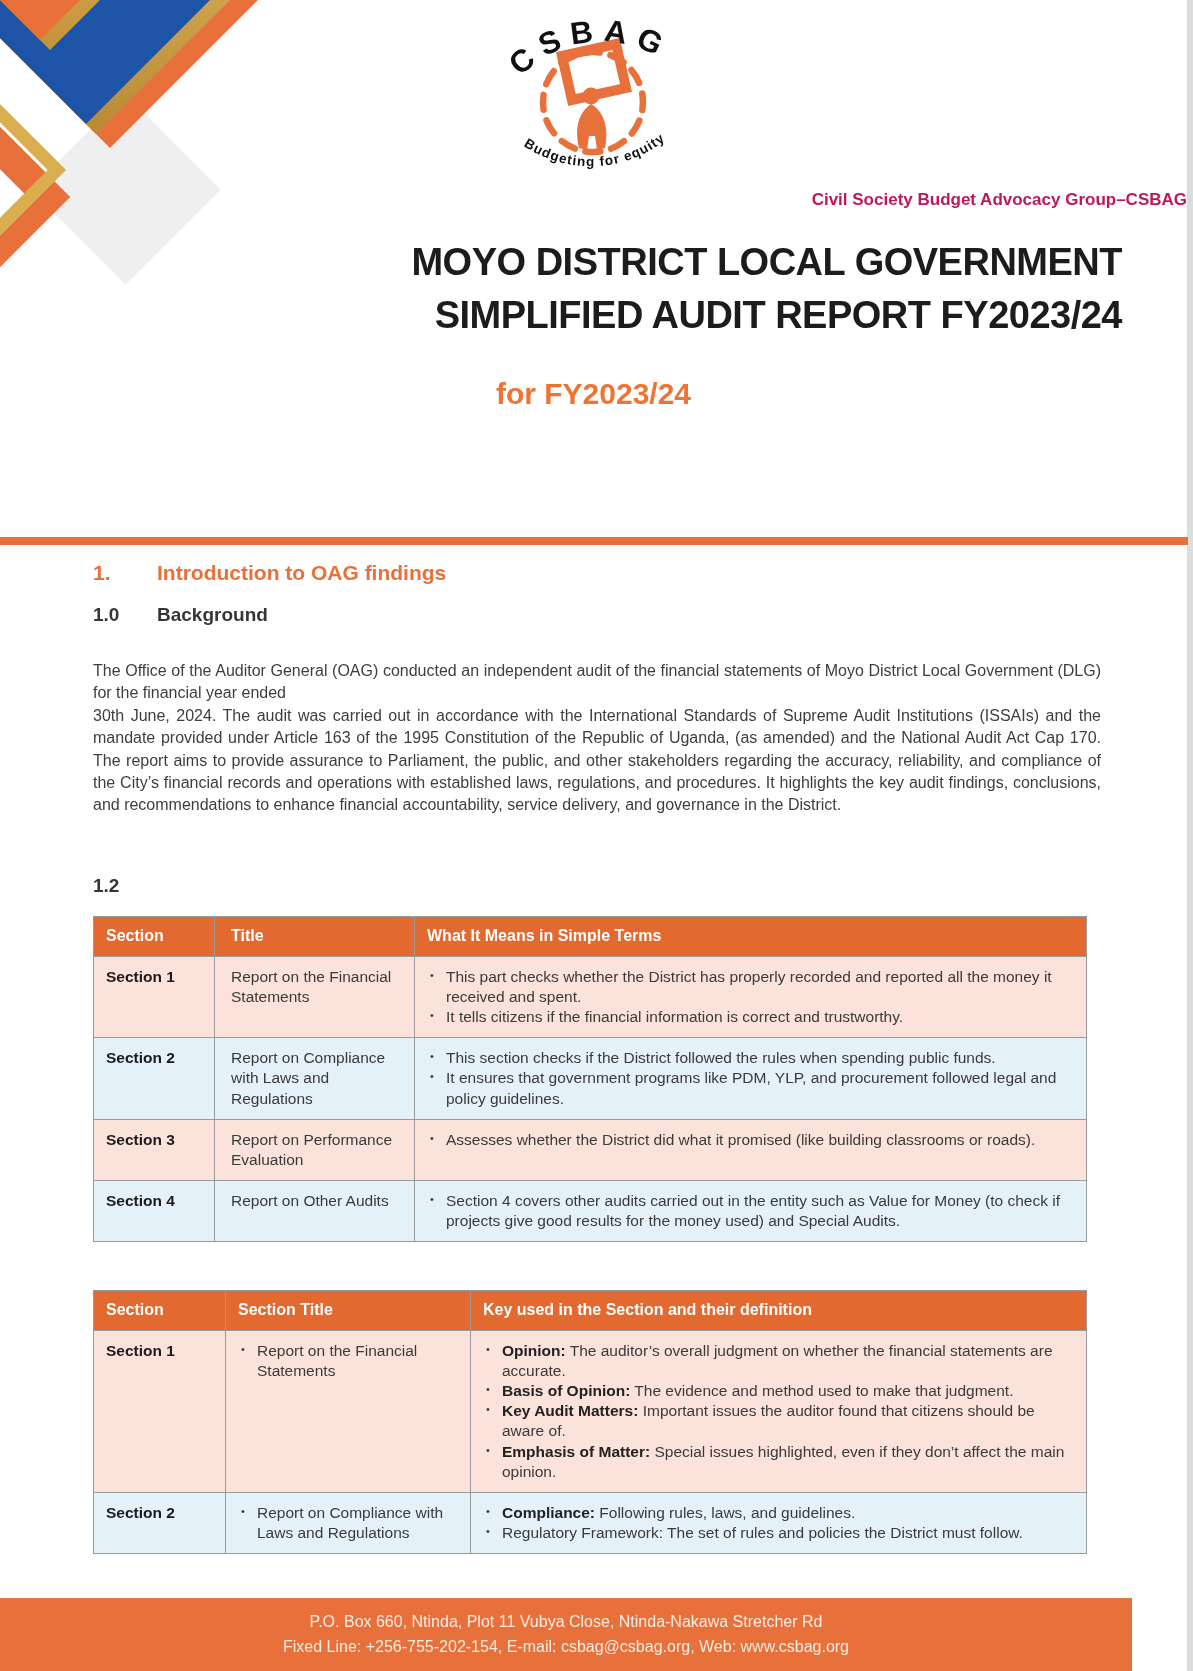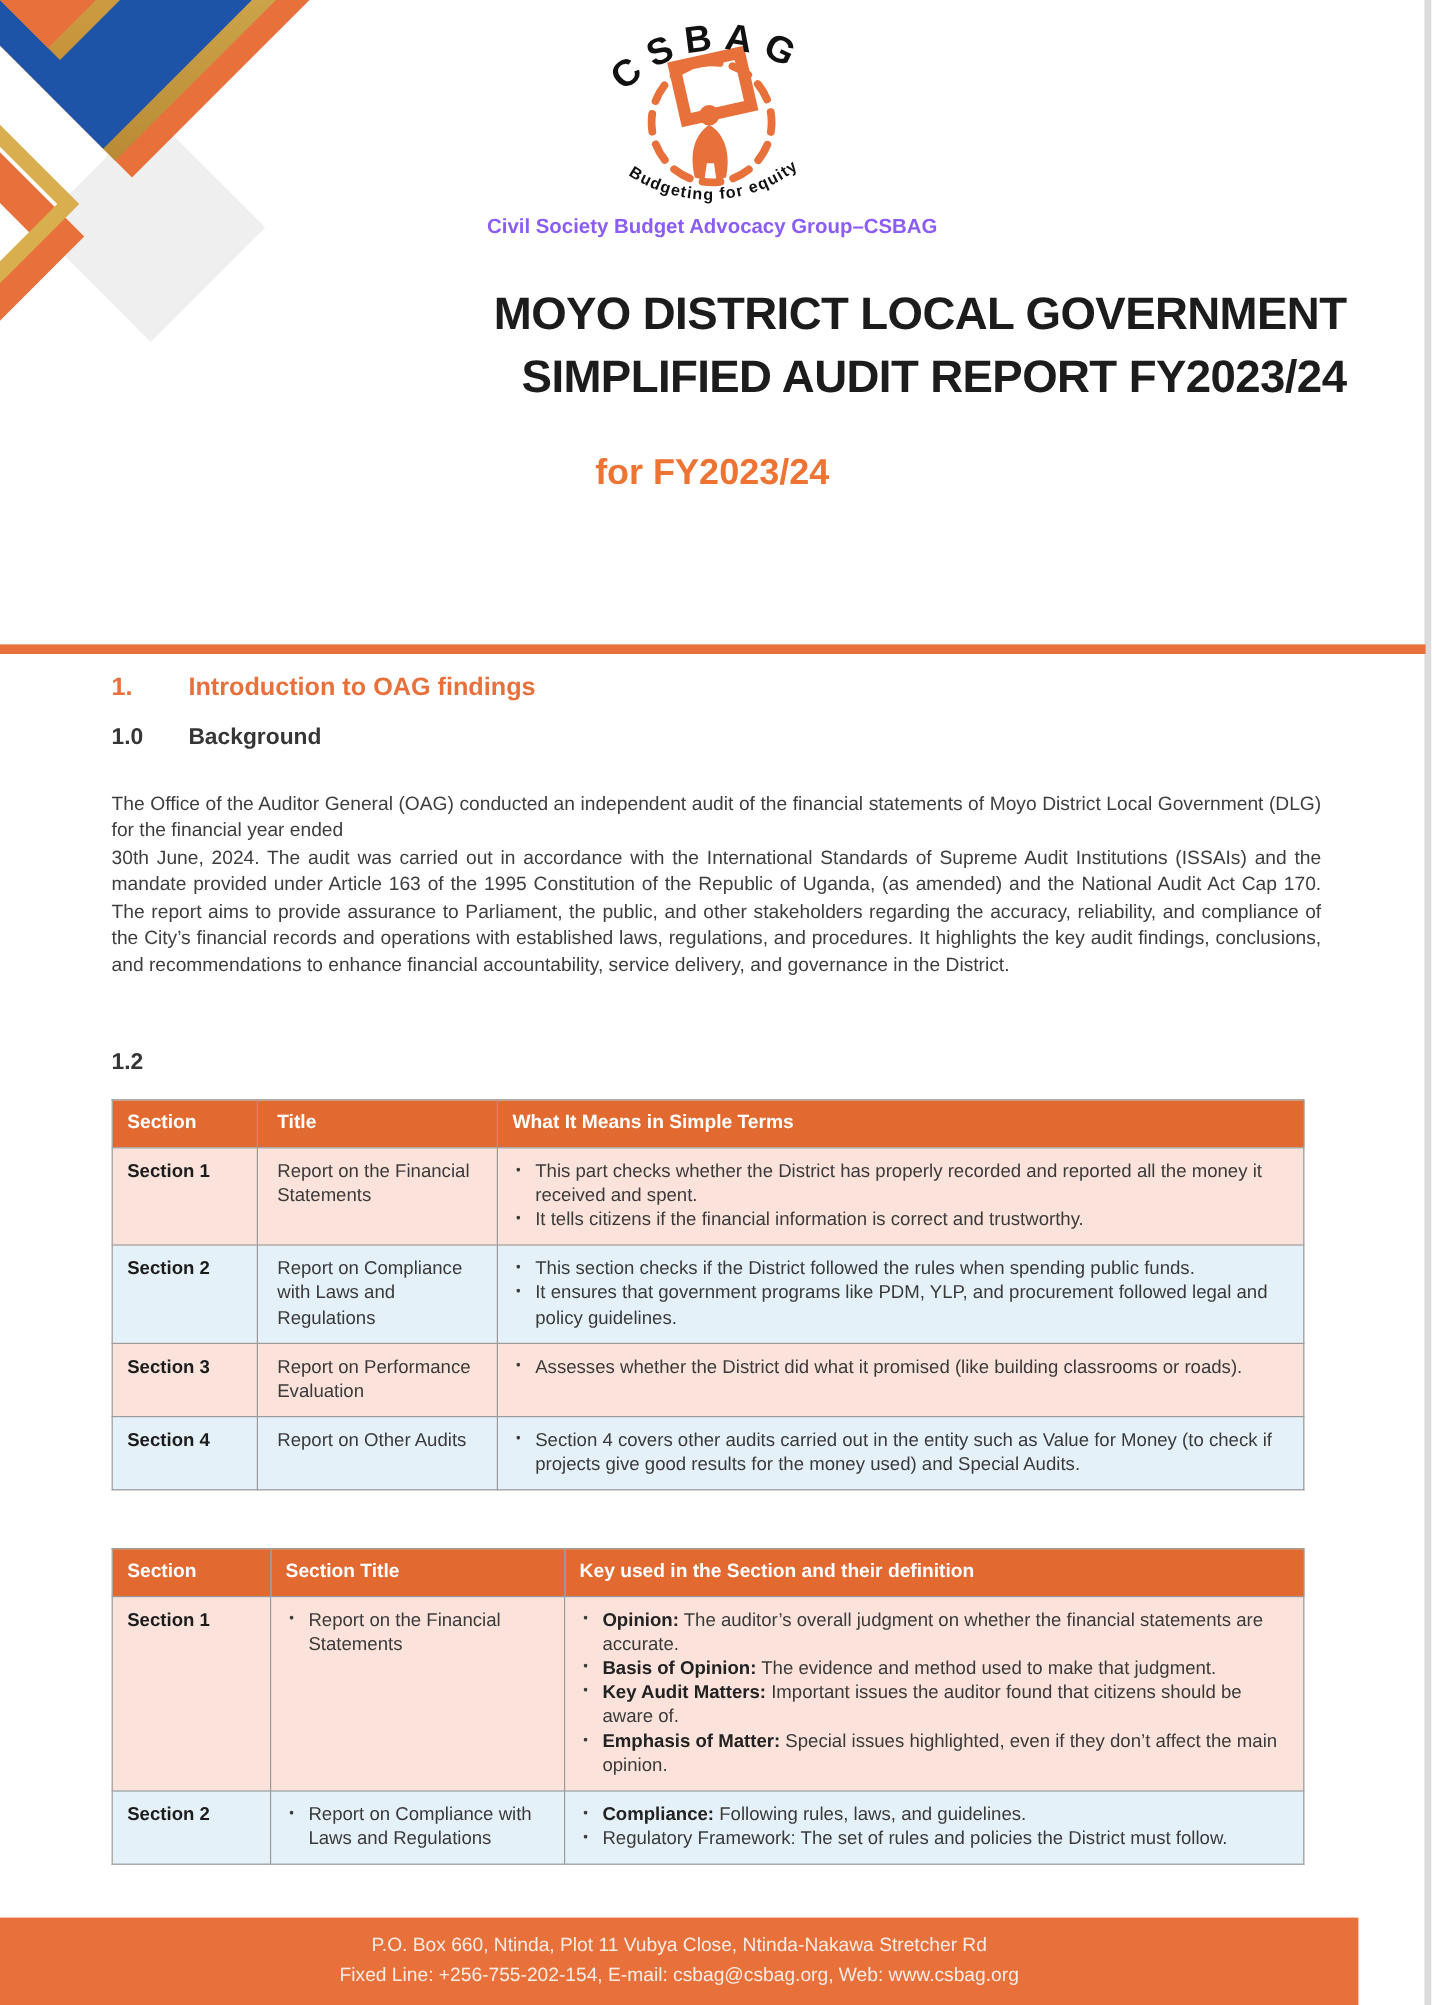--- a/index.html
+++ b/index.html
@@ -29,21 +29,21 @@
   .d-blue{width:280px;height:280px;left:-54px;top:-214px;background:var(--brand-blue);z-index:6;}
   .d-gold-mid{width:280px;height:280px;left:-44px;top:-204px;background:linear-gradient(135deg,#F2D573,#B98A35);z-index:5;}
   .d-or-big{width:280px;height:280px;left:-30px;top:-190px;background:var(--accent);z-index:4;}
   .d-gold-chev{width:150px;height:150px;left:-115px;top:95px;border:13px solid var(--gold);background:transparent;z-index:3;}
   .d-or-chev{width:170px;height:170px;left:-135px;top:112px;border:30px solid var(--accent);background:transparent;z-index:2;}
   .d-gray{width:135px;height:135px;left:58px;top:122px;background:#EFEFEF;z-index:1;}
 
   
   .masthead{position:absolute;top:6px;left:0;width:1187px;text-align:center;}
   .logo-svg{display:inline-block;}
-  .org-line{margin-top:2px;font-size:17px;font-weight:bold;color:#8b5cf6;}
+  .org-line{margin-top:14px;font-size:17px;font-weight:bold;color:#be185d;text-align:right;}
 
   
   .title{position:absolute;top:236px;left:0;width:1122px;text-align:right;
          font-size:38px;line-height:53px;font-weight:bold;letter-spacing:-0.5px;color:var(--ink);}
   .subtitle{position:absolute;top:372px;left:0;width:1187px;text-align:center;
             font-size:30px;line-height:44px;font-weight:bold;color:var(--subtitle-orange);}
 
   .rule{position:absolute;top:537px;left:0;width:1188px;height:8px;background:var(--accent);}
 
   

